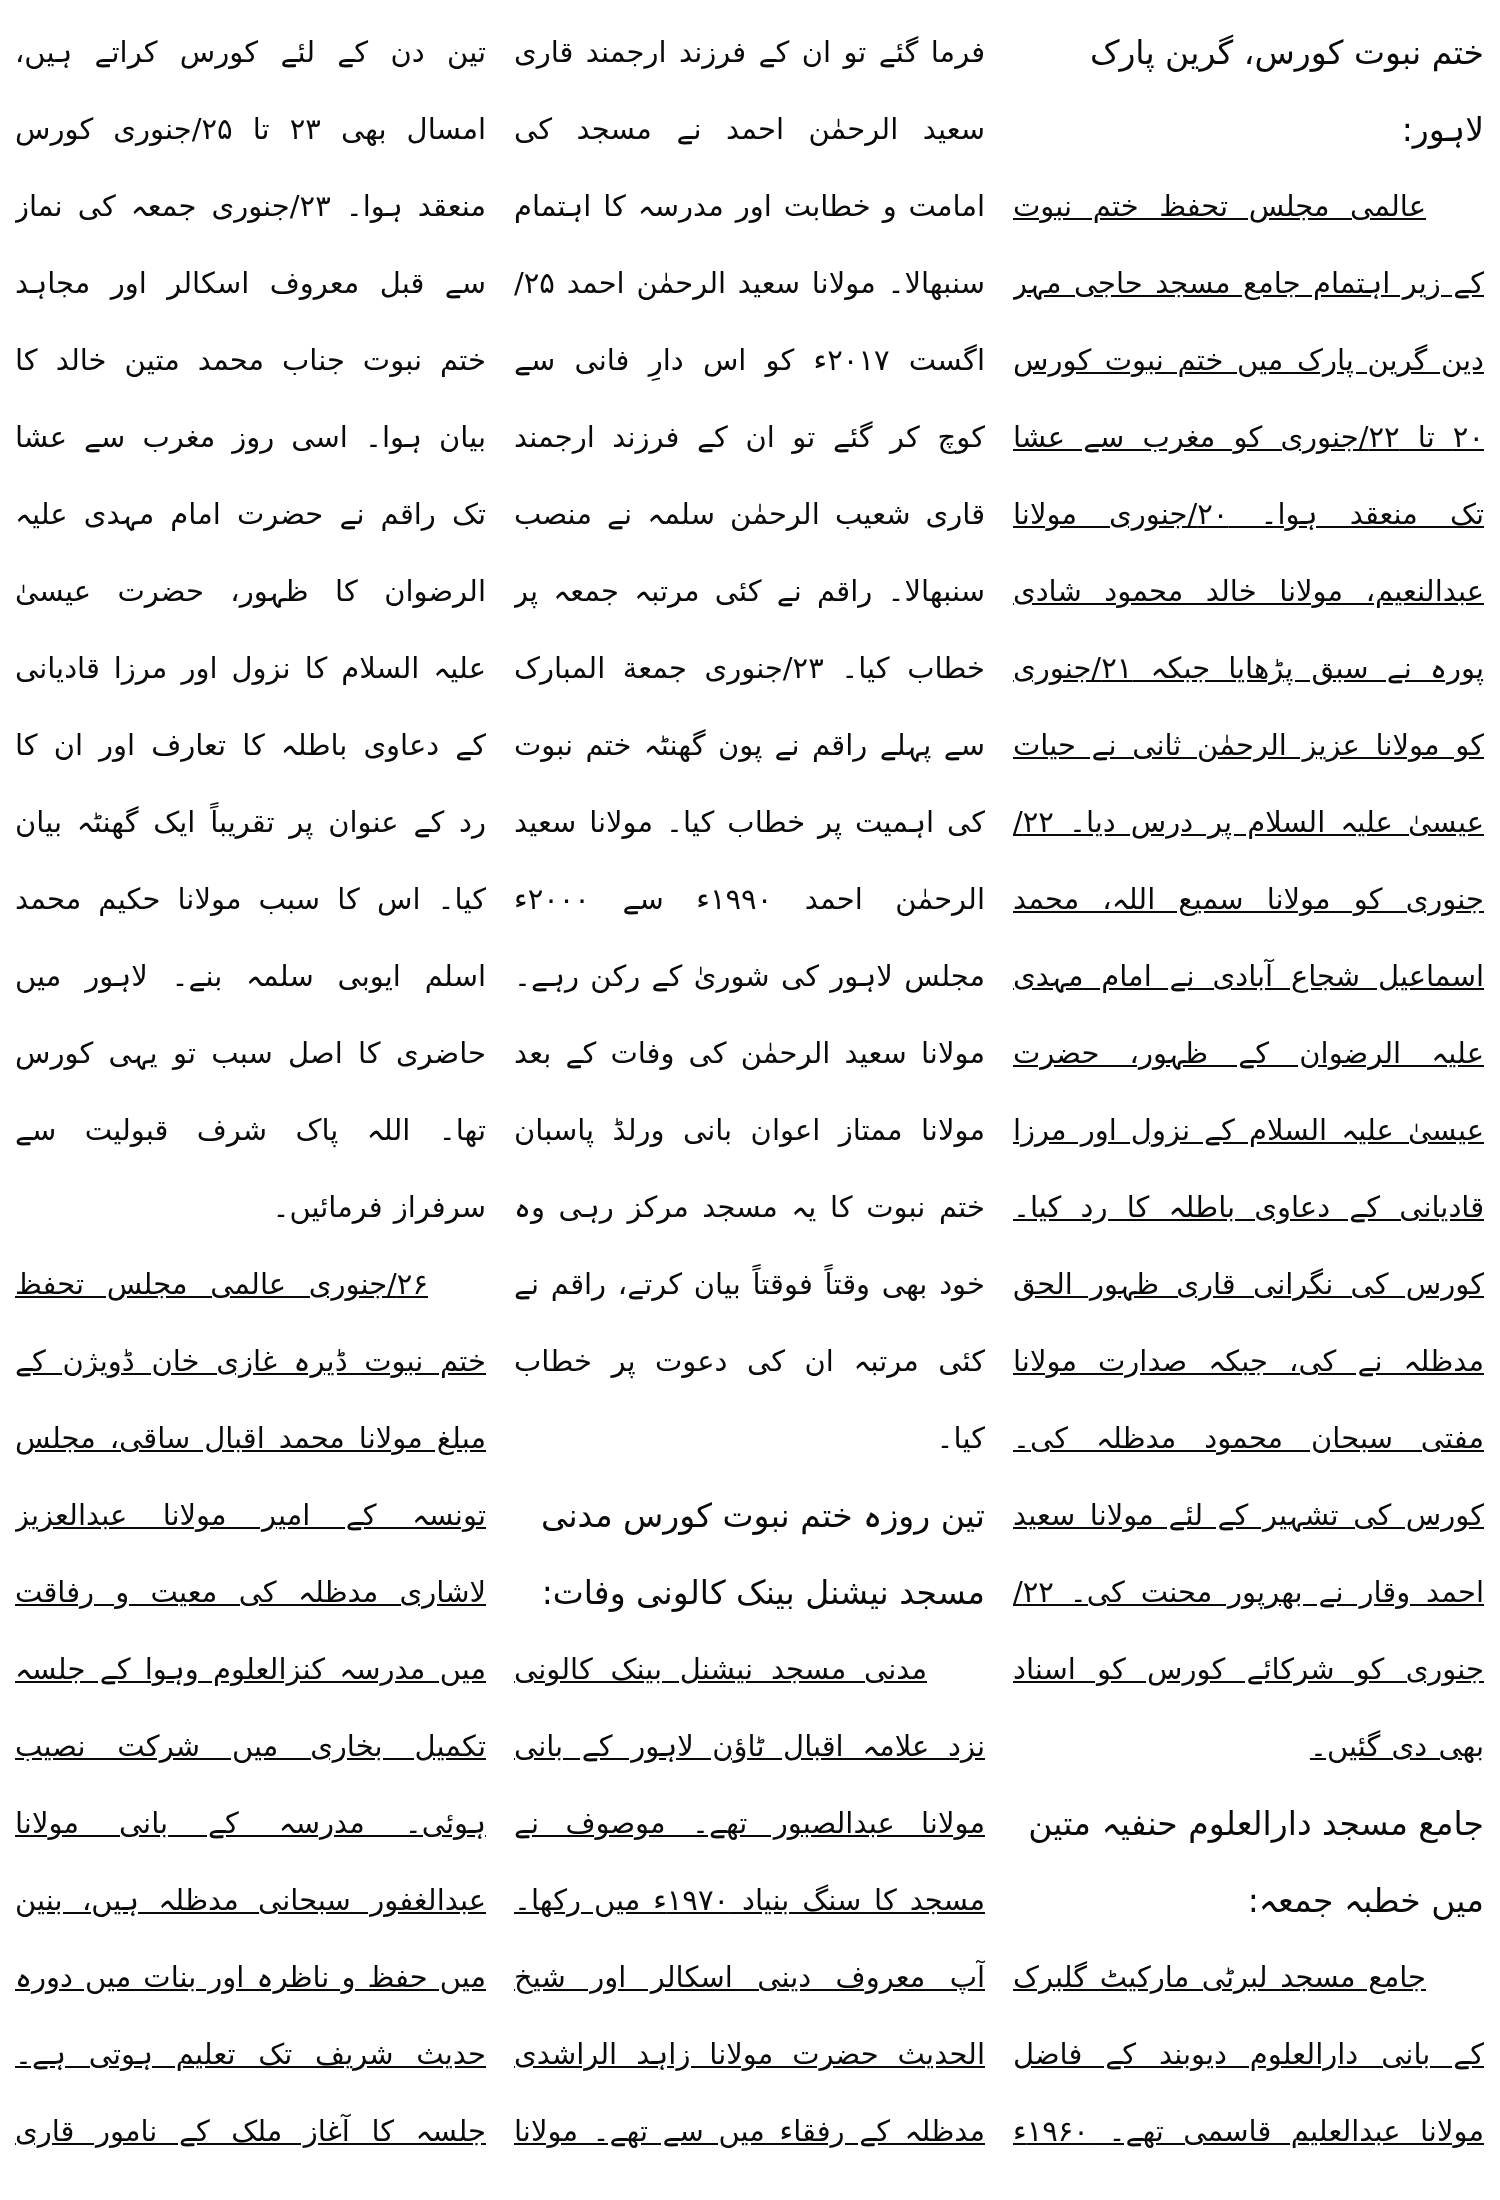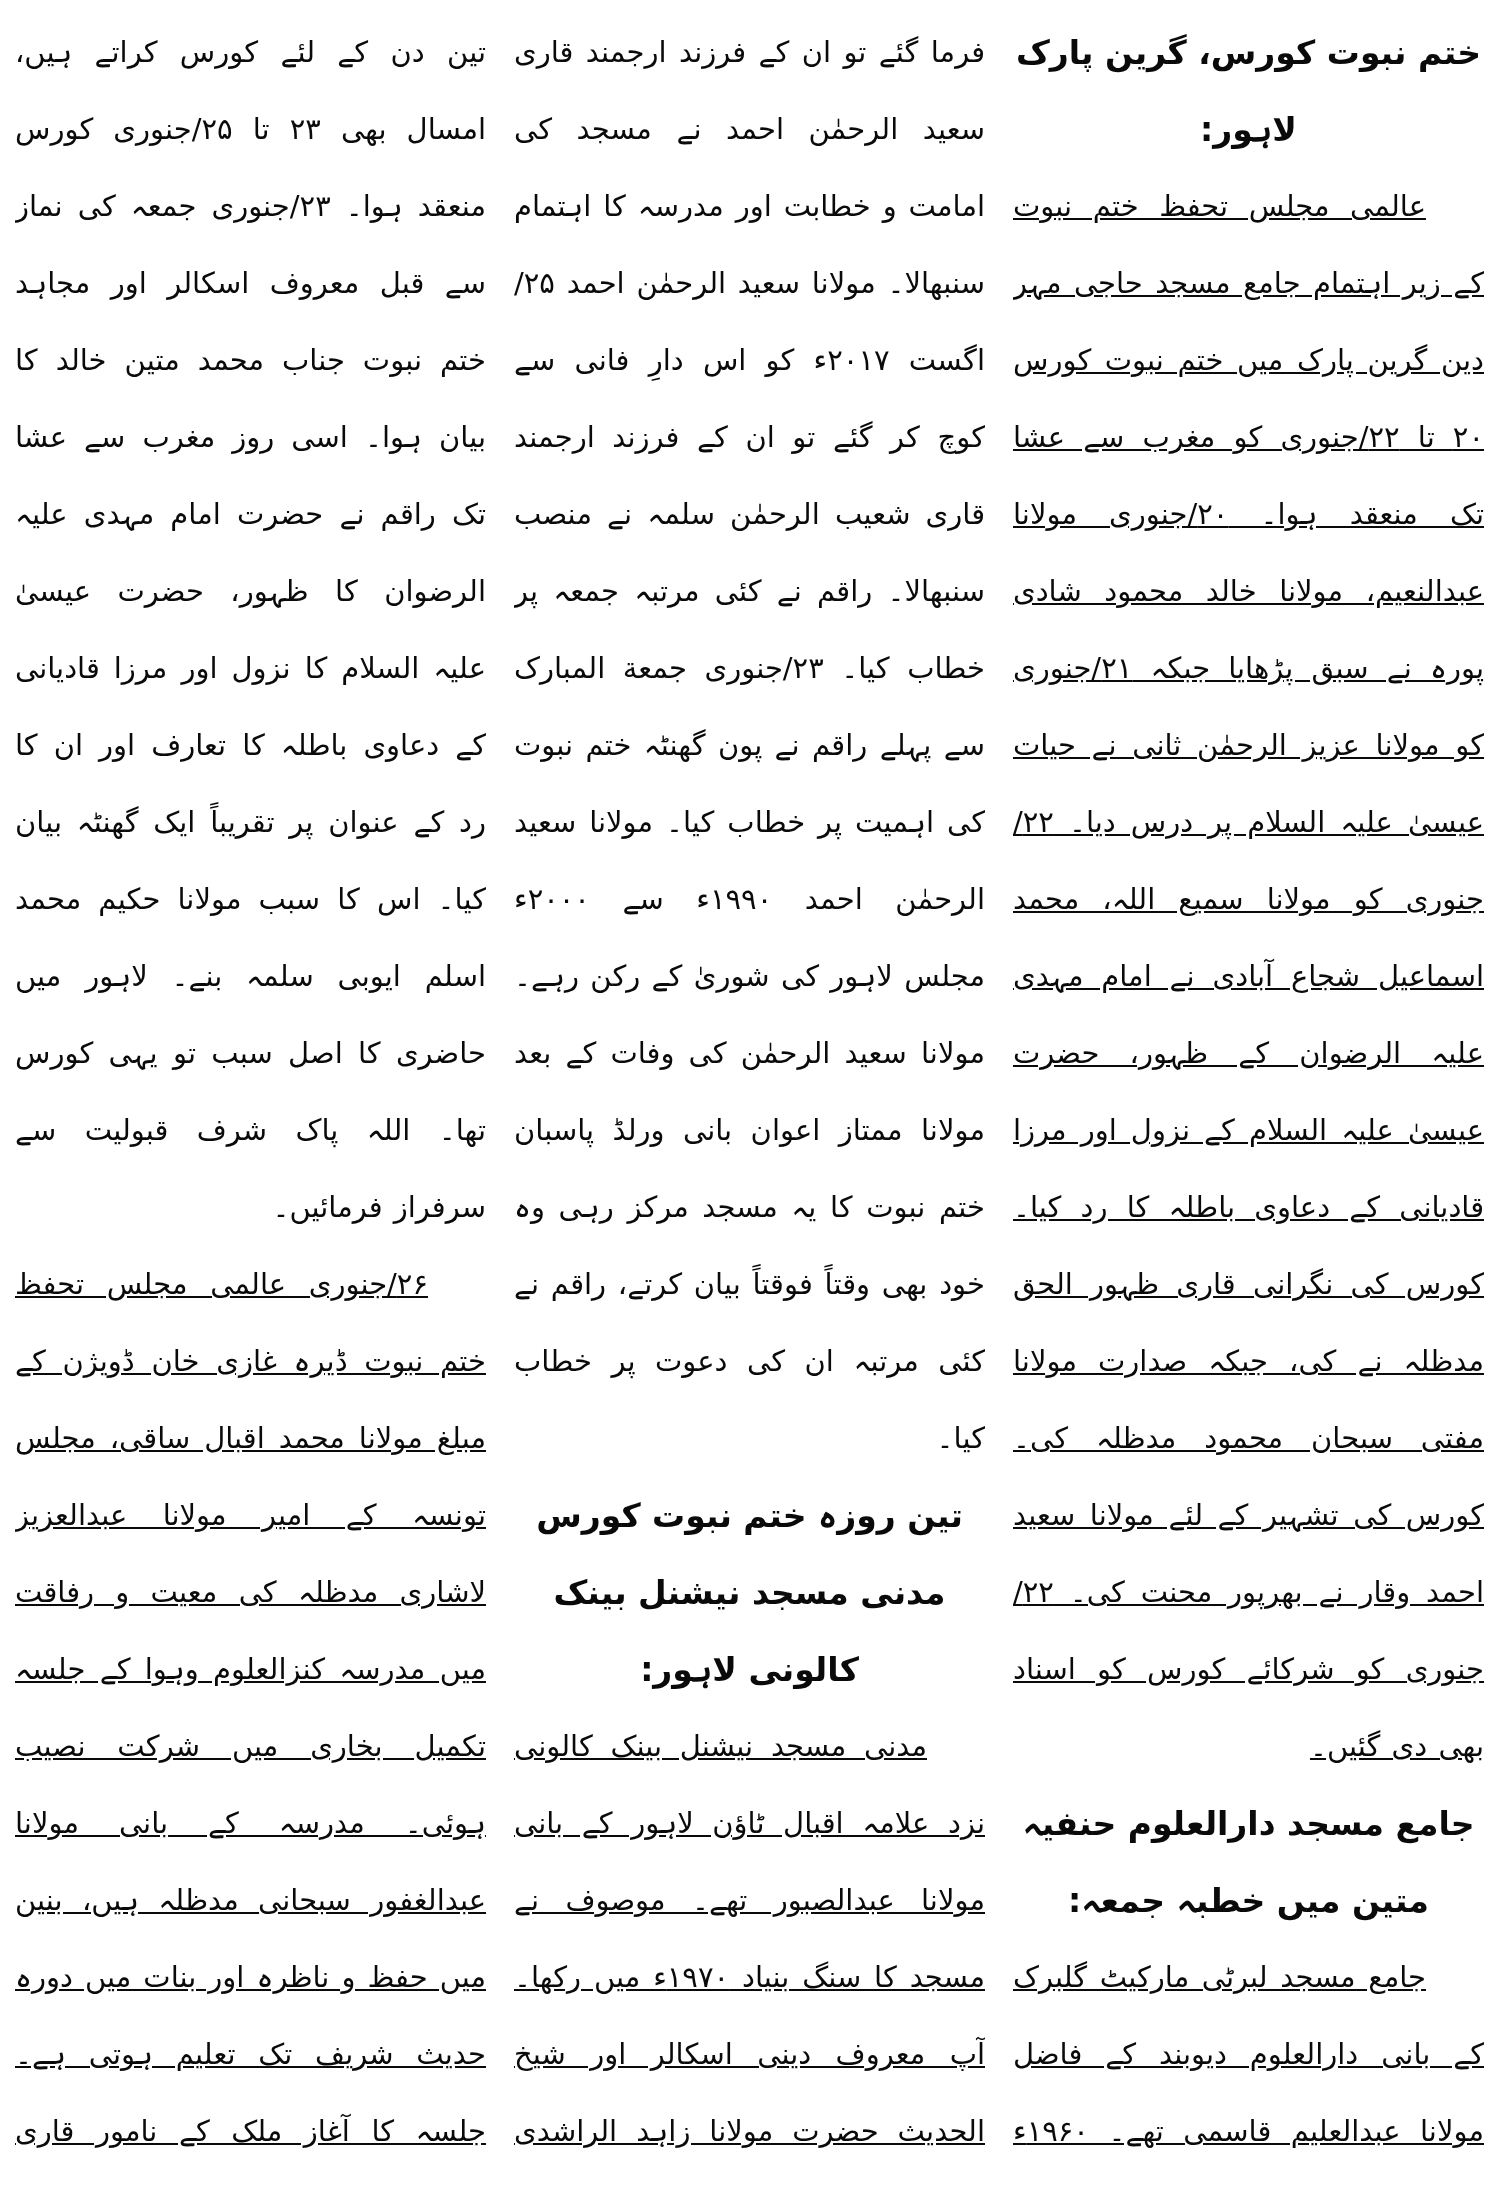--- a/index.html
+++ b/index.html
@@ -29,41 +29,41 @@
   .para {
     font-size: 29px;
     line-height: 77px;
     text-align: justify;
     text-justify: inter-word;
     word-spacing: 2px;
   }
   .para.fresh { text-indent: 58px; text-decoration: underline; }
   .heading {
     font-size: 33px;
-    font-weight: bold;
+    font-weight: normal;
     line-height: 77px;
-    text-align: center;
+    text-align: right;
     letter-spacing: 0;
   }
 </style>
 </head>
 <body>
 
 <main class="page">
 
   <section class="col">
     <h2 class="heading">ختم نبوت کورس، گرین پارک لاہور:</h2>
     <p class="para fresh">عالمی مجلس تحفظ ختم نبوت کے زیر اہتمام جامع مسجد حاجی مہر دین گرین پارک میں ختم نبوت کورس ۲۰ تا ۲۲/جنوری کو مغرب سے عشا تک منعقد ہوا۔ ۲۰/جنوری مولانا عبدالنعیم، مولانا خالد محمود شادی پورہ نے سبق پڑھایا جبکہ ۲۱/جنوری کو مولانا عزیز الرحمٰن ثانی نے حیات عیسیٰ علیہ السلام پر درس دیا۔ ۲۲/جنوری کو مولانا سمیع اللہ، محمد اسماعیل شجاع آبادی نے امام مہدی علیہ الرضوان کے ظہور، حضرت عیسیٰ علیہ السلام کے نزول اور مرزا قادیانی کے دعاوی باطلہ کا رد کیا۔ کورس کی نگرانی قاری ظہور الحق مدظلہ نے کی، جبکہ صدارت مولانا مفتی سبحان محمود مدظلہ کی۔ کورس کی تشہیر کے لئے مولانا سعید احمد وقار نے بھرپور محنت کی۔ ۲۲/جنوری کو شرکائے کورس کو اسناد بھی دی گئیں۔</p>
     <h2 class="heading">جامع مسجد دارالعلوم حنفیہ متین میں خطبہ جمعہ:</h2>
     <p class="para fresh">جامع مسجد لبرٹی مارکیٹ گلبرک کے بانی دارالعلوم دیوبند کے فاضل مولانا عبدالعلیم قاسمی تھے۔ ۱۹۶۰ء میں اس وسیع و عریض مسجد کی تعمیر کا آغاز کیا گیا۔ مولانا عبدالعلیم قاسمی، مولانا عبدالحلیم قاسمی فرزند تھے مولانا عبدالحکیم قاسمی کے، یہ حضرات اصل میں وادی سون کے صحت افزا مقام انگہ کے رہنے والے تھے۔ دارالعلوم دیوبند سے فراغت کے بعد لاہور کو اپنی محنت کی جولانگاہ بنایا۔ لاہور کے پوش علاقوں میں کئی ایک مساجد و مدارس قائم کئے۔ مولانا عبدالعلیم قاسمی ۱۹۹۴ء میں رحلت</p>
   </section>
 
   <section class="col">
     <p class="para">فرما گئے تو ان کے فرزند ارجمند قاری سعید الرحمٰن احمد نے مسجد کی امامت و خطابت اور مدرسہ کا اہتمام سنبھالا۔ مولانا سعید الرحمٰن احمد ۲۵/اگست ۲۰۱۷ء کو اس دارِ فانی سے کوچ کر گئے تو ان کے فرزند ارجمند قاری شعیب الرحمٰن سلمہ نے منصب سنبھالا۔ راقم نے کئی مرتبہ جمعہ پر خطاب کیا۔ ۲۳/جنوری جمعة المبارک سے پہلے راقم نے پون گھنٹہ ختم نبوت کی اہمیت پر خطاب کیا۔ مولانا سعید الرحمٰن احمد ۱۹۹۰ء سے ۲۰۰۰ء مجلس لاہور کی شوریٰ کے رکن رہے۔ مولانا سعید الرحمٰن کی وفات کے بعد مولانا ممتاز اعوان بانی ورلڈ پاسبان ختم نبوت کا یہ مسجد مرکز رہی وہ خود بھی وقتاً فوقتاً بیان کرتے، راقم نے کئی مرتبہ ان کی دعوت پر خطاب کیا۔</p>
-    <h2 class="heading">تین روزہ ختم نبوت کورس مدنی مسجد نیشنل بینک کالونی لاہور:</h2>
+    <h2 class="heading">تین روزہ ختم نبوت کورس مدنی مسجد نیشنل بینک کالونی وفات:</h2>
     <p class="para fresh">مدنی مسجد نیشنل بینک کالونی نزد علامہ اقبال ٹاؤن لاہور کے بانی مولانا عبدالصبور تھے۔ موصوف نے مسجد کا سنگ بنیاد ۱۹۷۰ء میں رکھا۔ آپ معروف دینی اسکالر اور شیخ الحدیث حضرت مولانا زاہد الراشدی مدظلہ کے رفقاء میں سے تھے۔ مولانا راشدی جب لاہور میں تشریف لاتے تو رہائش مولانا عبدالصبور کے ہاں ہوتی۔ مسجد کے ساتھ مدرسہ کا آغاز ۱۹۸۵ء میں کیا۔ ۳۰/مئی ۲۰۱۲ء تک مسجد مدرسہ کا نظام سنبھالے رکھا۔ ان کی وفات کے بعد سے مولانا قاری عبدالودود اپنے والد کے گلشن کو خوب سنبھالے ہوئے ہیں۔ وفاق المدارس العربیہ کے امتحانات کے بعد ہر سال</p>
   </section>
 
   <section class="col">
     <p class="para">تین دن کے لئے کورس کراتے ہیں، امسال بھی ۲۳ تا ۲۵/جنوری کورس منعقد ہوا۔ ۲۳/جنوری جمعہ کی نماز سے قبل معروف اسکالر اور مجاہد ختم نبوت جناب محمد متین خالد کا بیان ہوا۔ اسی روز مغرب سے عشا تک راقم نے حضرت امام مہدی علیہ الرضوان کا ظہور، حضرت عیسیٰ علیہ السلام کا نزول اور مرزا قادیانی کے دعاوی باطلہ کا تعارف اور ان کا رد کے عنوان پر تقریباً ایک گھنٹہ بیان کیا۔ اس کا سبب مولانا حکیم محمد اسلم ایوبی سلمہ بنے۔ لاہور میں حاضری کا اصل سبب تو یہی کورس تھا۔ اللہ پاک شرف قبولیت سے سرفراز فرمائیں۔</p>
     <p class="para fresh">۲۶/جنوری عالمی مجلس تحفظ ختم نبوت ڈیرہ غازی خان ڈویژن کے مبلغ مولانا محمد اقبال ساقی، مجلس تونسہ کے امیر مولانا عبدالعزیز لاشاری مدظلہ کی معیت و رفاقت میں مدرسہ کنزالعلوم وہوا کے جلسہ تکمیل بخاری میں شرکت نصیب ہوئی۔ مدرسہ کے بانی مولانا عبدالغفور سبحانی مدظلہ ہیں، بنین میں حفظ و ناظرہ اور بنات میں دورہ حدیث شریف تک تعلیم ہوتی ہے۔ جلسہ کا آغاز ملک کے نامور قاری المقری قاری محمد ادریس آصف کی تلاوت سے ہوا۔ مقامی احباب نے نعتیہ کلام پیش کیا۔ نعتیہ کلام کے بعد راقم نے عقیدہ ختم نبوت کی اہمیت پر تفصیلی بیان کیا، جبکہ بخاری شریف کا آخری سبق مولانا حبیب الرحمٰن تونسوی دامت برکاتہم نے پڑھایا۔ جلسہ صبح دس بجے سے تین بجے تک جاری رہا، جلسہ میں کثیر تعداد میں مسلمان شریک ہوئے۔</p>
   </section>
 
 </main>
 

